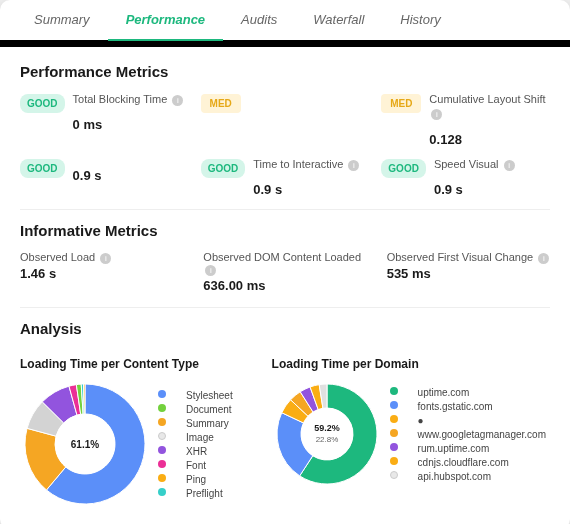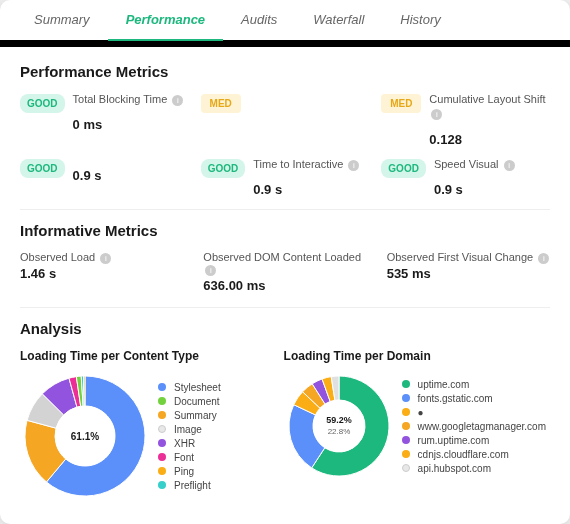--- a/index.html
+++ b/index.html
@@ -108,37 +108,37 @@
     }
     .info-metric-item { flex: 1; }
     .info-metric-label { font-size: 11px; color: #555; }
     .info-metric-value { font-size: 13px; font-weight: 700; color: #1a1a1a; margin-top: 2px; }
 
     
     .analysis-grid {
       display: flex;
       gap: 16px;
     }
-    .analysis-col { flex: 1; }
+    .analysis-col { flex: 1; margin-top: 8px; }
     .analysis-subtitle {
       font-size: 12px;
       font-weight: 700;
       color: #1a1a1a;
       margin-bottom: 8px;
     }
 
     
     .pie-container {
       display: flex;
       align-items: center;
       gap: 8px;
     }
     .pie-wrap { position: relative; }
     .legend { font-size: 10px; color: #444; }
-    .legend-item { display: flex; align-items: center; gap: 8px; margin-bottom: 3px; }
+    .legend-item { display: flex; align-items: flex-start; gap: 20px; margin-bottom: 3px; }
     .legend-dot { width: 8px; height: 8px; border-radius: 50%; flex-shrink: 0; }
 
     
     .domain-section { position: relative; }
     .domain-scrollable {
       max-height: 160px;
       overflow-y: auto;
       padding-right: 4px;
     }
     .domain-scrollable::-webkit-scrollbar { width: 6px; }

